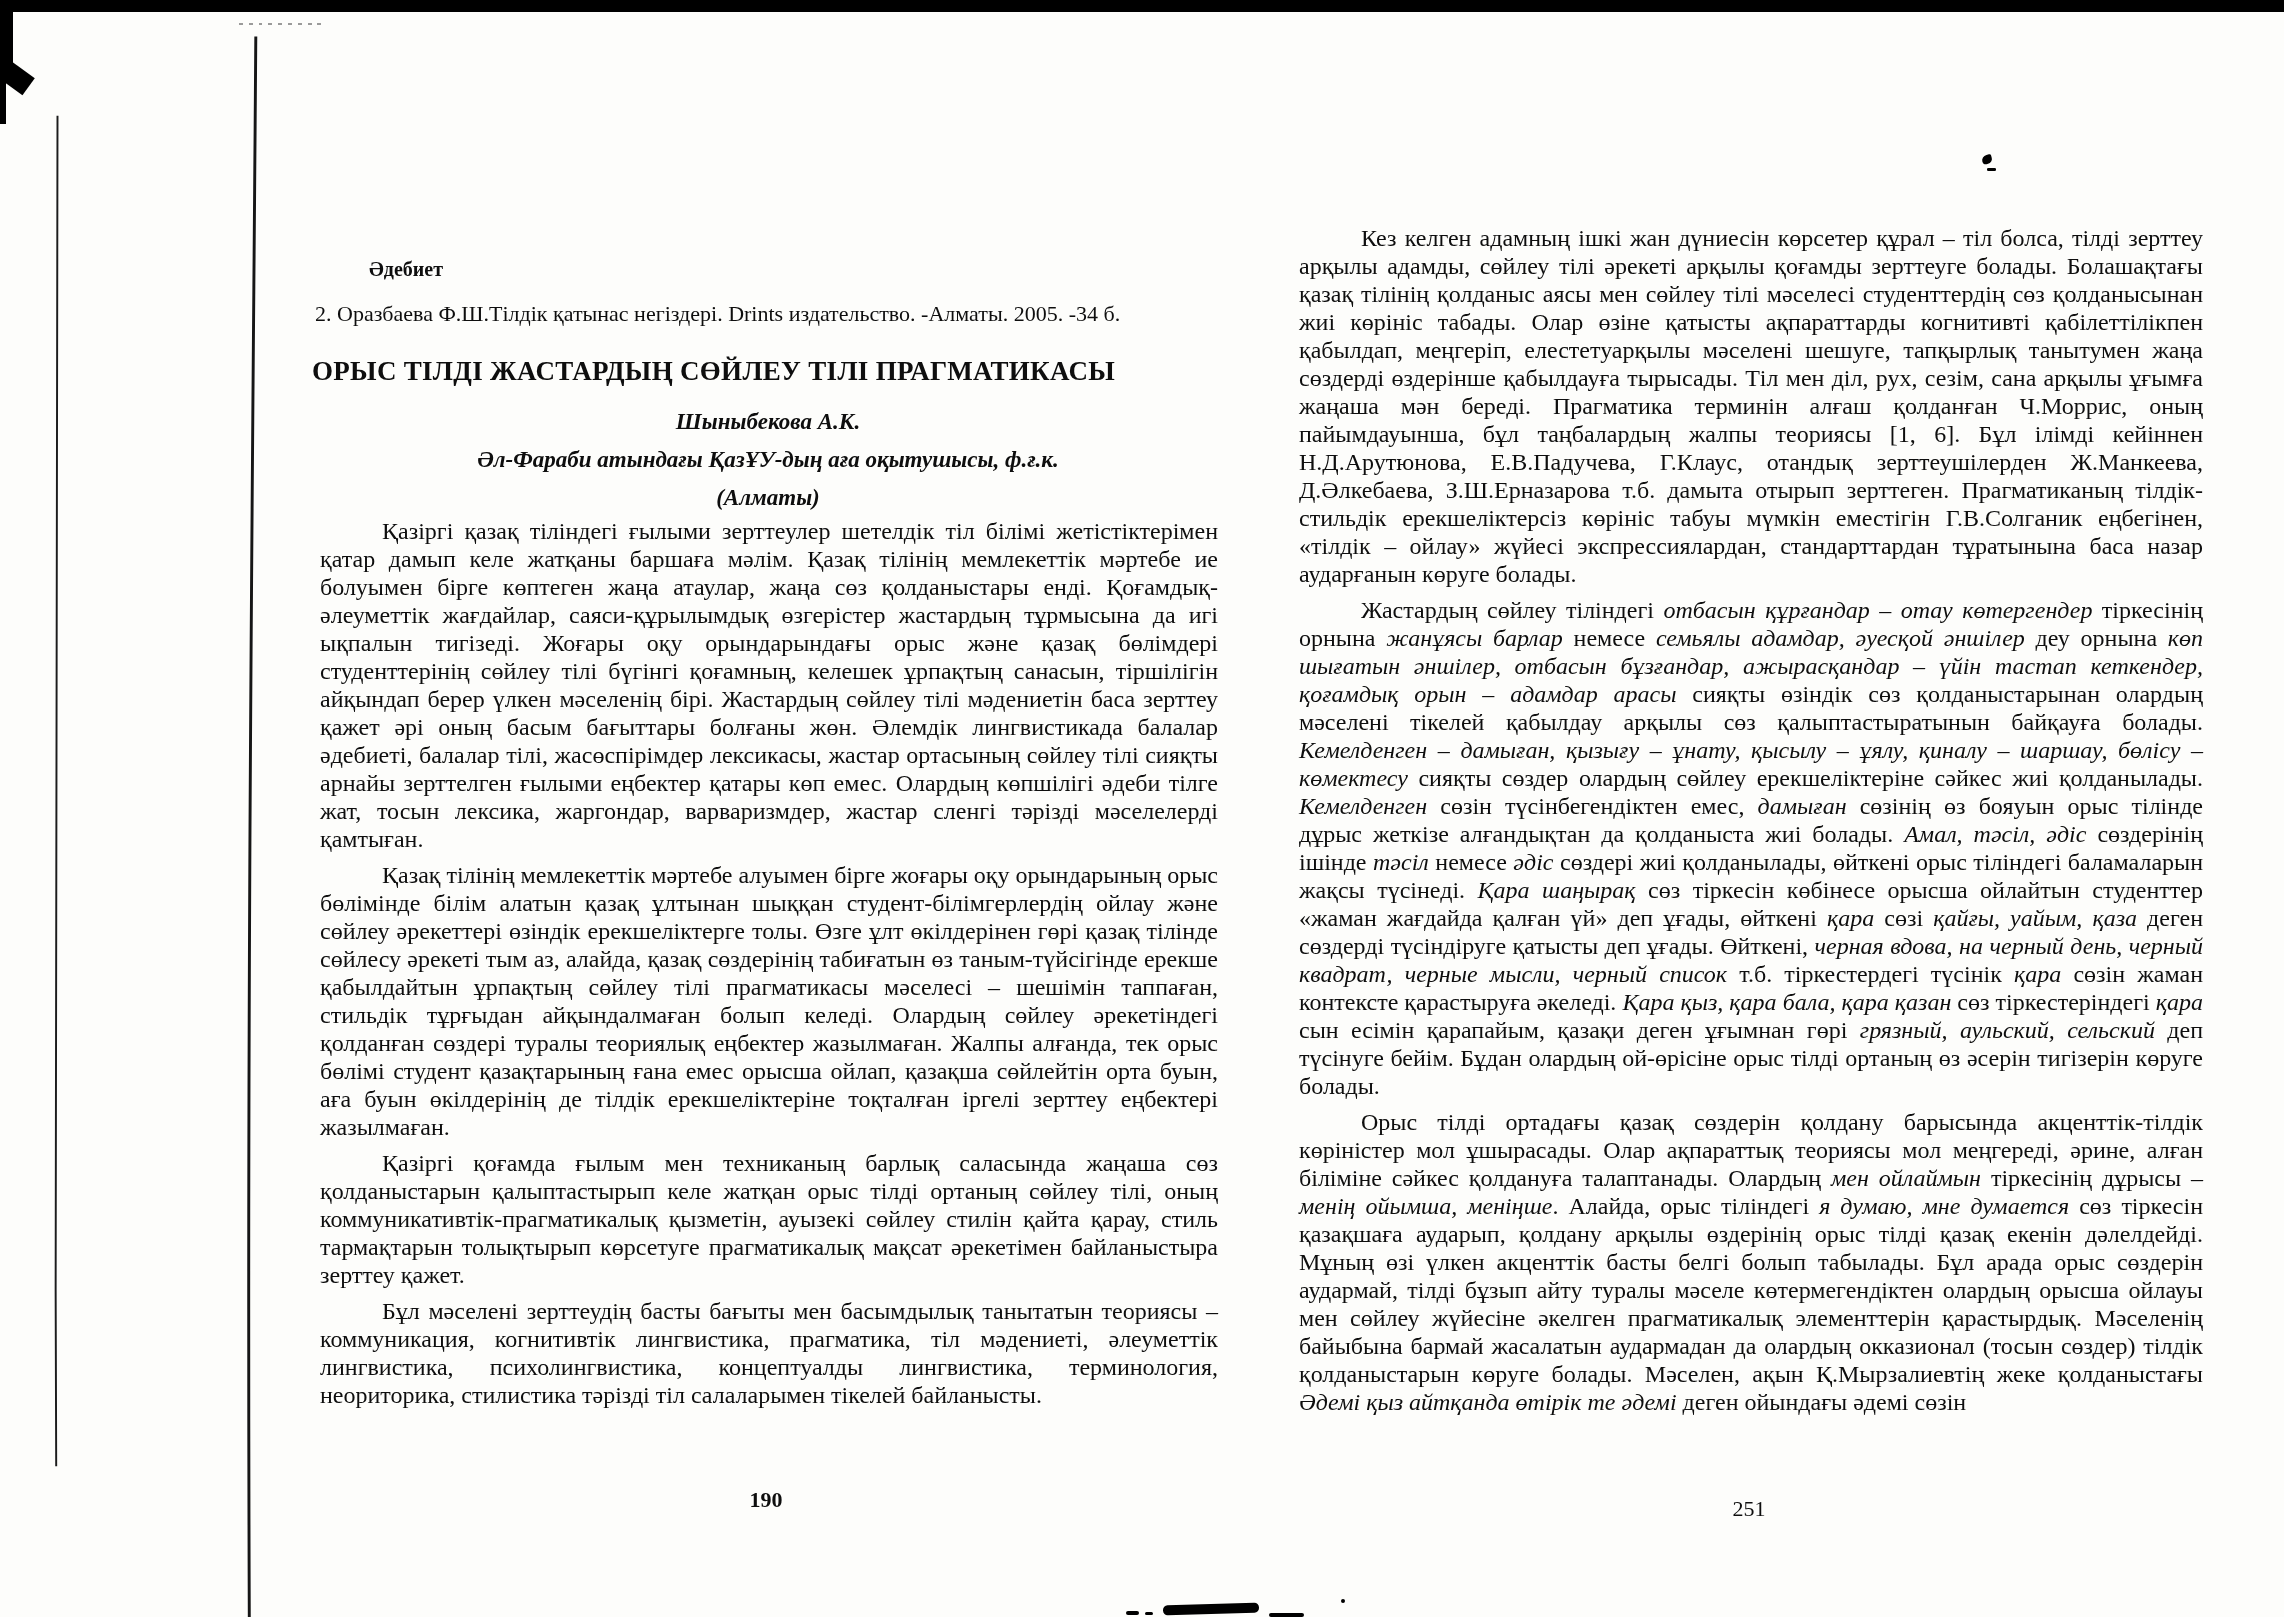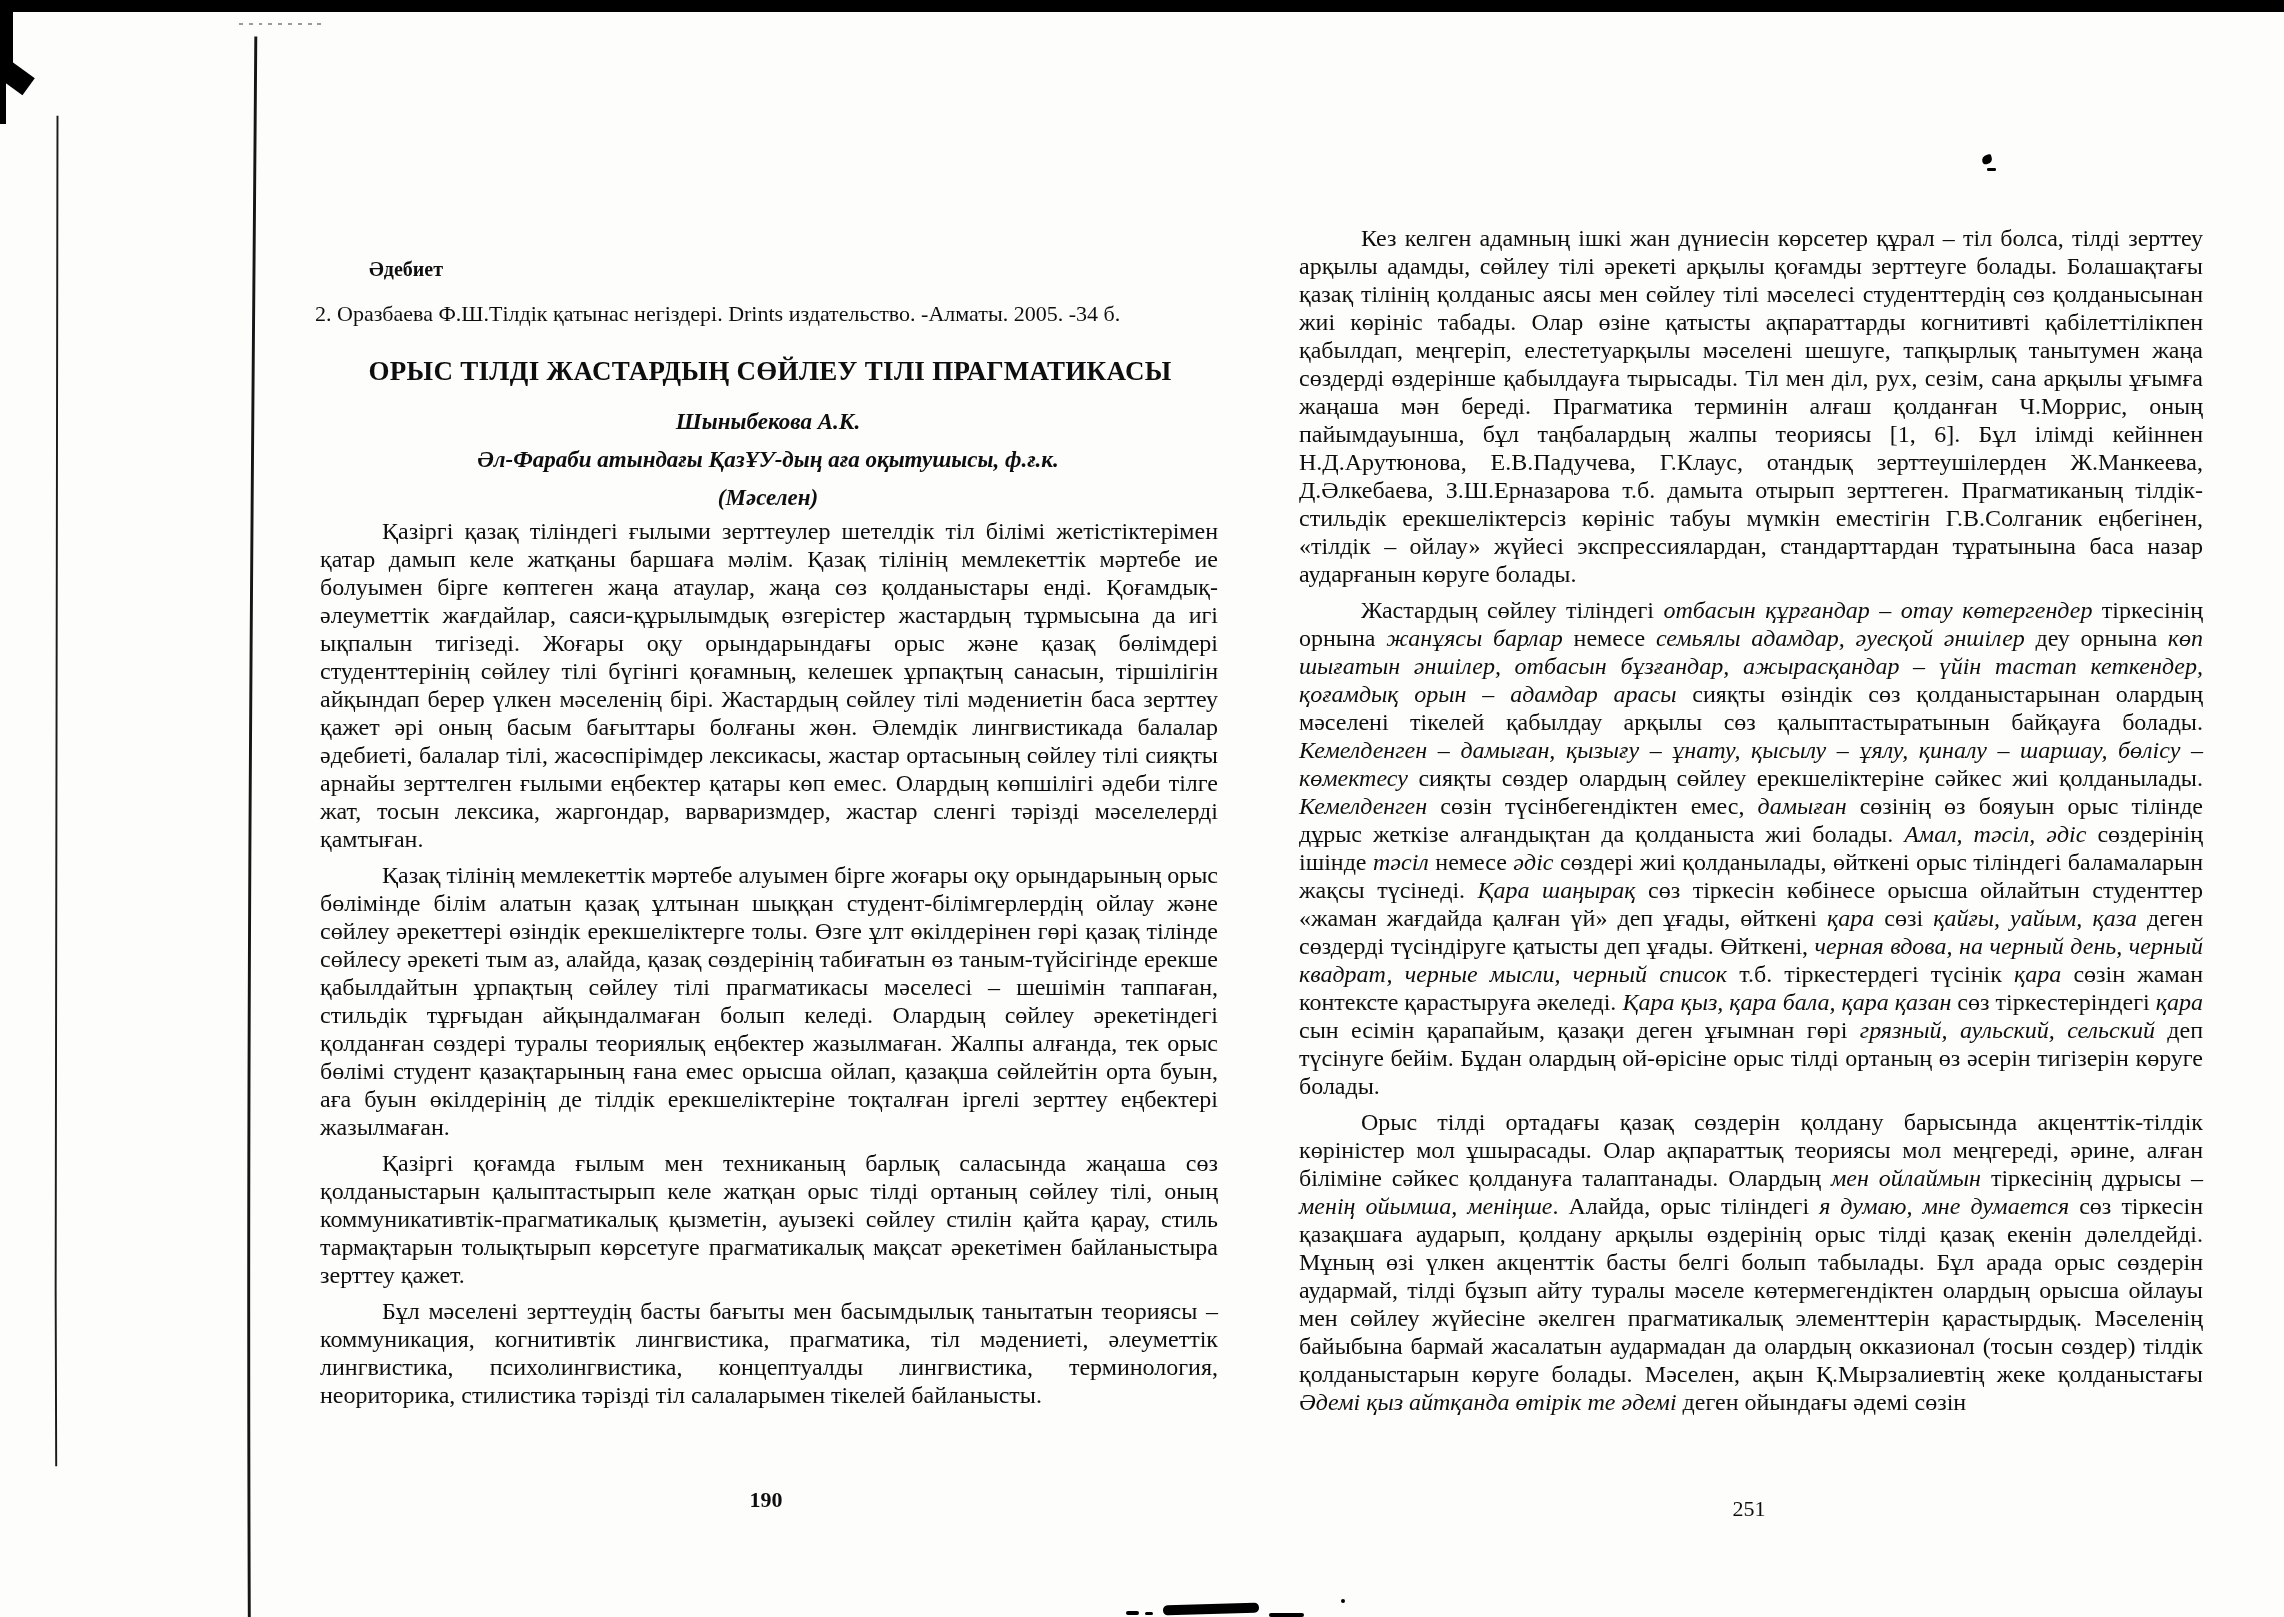--- a/index.html
+++ b/index.html
@@ -19,21 +19,21 @@
     border-radius:60% 20% 55% 45%;transform:rotate(-15deg);}
   .ink-mark2{position:absolute;left:1987px;top:168px;width:8.5px;height:3.3px;background:#000;border-radius:1.3px;}
   .smudge-a{position:absolute;left:1163px;top:1604px;width:96px;height:9.8px;background:#000;border-radius:4.6px;transform:rotate(-1.6deg);}
   .smudge-a2{position:absolute;left:1126px;top:1611px;width:13px;height:3.9px;background:#000;border-radius:2px;}
   .smudge-a3{position:absolute;left:1145px;top:1612px;width:7.8px;height:3.3px;background:#000;border-radius:2px;}
   .smudge-b{position:absolute;left:1269px;top:1613px;width:35px;height:3.9px;background:#000;border-radius:2px;}
   .smudge-dot{position:absolute;left:1341px;top:1599px;width:3.9px;height:3.9px;background:#000;border-radius:50%;}
   
   .lit-heading{position:absolute;left:369px;top:258px;font-size:20px;font-weight:bold;}
   .refs{position:absolute;left:315px;top:298px;width:913px;font-size:22px;line-height:31px;}
-  .article-title{position:absolute;left:312px;top:356px;width:916px;text-align:center;
+  .article-title{position:absolute;left:312px;top:356px;width:916px;
     font-size:27px;font-weight:bold;letter-spacing:0.3px;}
   .author-block{position:absolute;left:312px;top:403px;width:912px;text-align:center;
     font-size:23px;font-weight:bold;font-style:italic;line-height:38px;}
   .body-col{position:absolute;font-size:24px;line-height:28px;text-align:justify;}
   .body-col p{margin:8px;text-indent:62px;}
   #left-body{left:312px;top:509px;width:914px;}
   #right-body{left:1291px;top:216px;width:920px;}
   .pagenum{position:absolute;width:910px;text-align:center;font-size:22px;font-weight:bold;}
   #pagenum-left{left:311px;top:1487px;}
   #pagenum-right{left:1294px;top:1496px;font-weight:normal;}
@@ -62,21 +62,21 @@
 
   <div>
     <div class="lit-heading">Әдебиет</div>
     <div class="refs">
       <div>2. Оразбаева Ф.Ш.Тілдік қатынас негіздері. Drints издательство. -Алматы. 2005. -34 б.</div>
     </div>
     <div class="article-title">ОРЫС ТІЛДІ ЖАСТАРДЫҢ СӨЙЛЕУ ТІЛІ ПРАГМАТИКАСЫ</div>
     <div class="author-block">
       <div>Шыныбекова А.К.</div>
       <div>Әл-Фараби атындағы ҚазҰУ-дың аға оқытушысы, ф.ғ.к.</div>
-      <div>(Мәселен)</div>
+      <div>(Алматы)</div>
     </div>
     <div class="body-col" id="left-body">
       <p><span>Қазіргі қазақ тіліндегі ғылыми зерттеулер шетелдік тіл білімі жетістіктерімен қатар дамып келе жатқаны баршаға мәлім. Қазақ тілінің мемлекеттік мәртебе ие болуымен бірге көптеген жаңа атаулар, жаңа сөз қолданыстары енді. Қоғамдық-әлеуметтік жағдайлар, саяси-құрылымдық өзгерістер жастардың тұрмысына да игі ықпалын тигізеді. Жоғары оқу орындарындағы орыс және қазақ бөлімдері студенттерінің сөйлеу тілі бүгінгі қоғамның, келешек ұрпақтың санасын, тіршілігін айқындап берер үлкен мәселенің бірі. Жастардың сөйлеу тілі мәдениетін баса зерттеу қажет әрі оның басым бағыттары болғаны жөн. Әлемдік лингвистикада балалар әдебиеті, балалар тілі, жасөспірімдер лексикасы, жастар ортасының сөйлеу тілі сияқты арнайы зерттелген ғылыми еңбектер қатары көп емес. Олардың көпшілігі әдеби тілге жат, тосын лексика, жаргондар, варваризмдер, жастар сленгі тәрізді мәселелерді қамтыған.</span></p>
       <p><span>Қазақ тілінің мемлекеттік мәртебе алуымен бірге жоғары оқу орындарының орыс бөлімінде білім алатын қазақ ұлтынан шыққан студент-білімгерлердің ойлау және сөйлеу әрекеттері өзіндік ерекшеліктерге толы. Өзге ұлт өкілдерінен гөрі қазақ тілінде сөйлесу әрекеті тым аз, алайда, қазақ сөздерінің табиғатын өз таным-түйсігінде ерекше қабылдайтын ұрпақтың сөйлеу тілі прагматикасы мәселесі – шешімін таппаған, стильдік тұрғыдан айқындалмаған болып келеді. Олардың сөйлеу әрекетіндегі қолданған сөздері туралы теориялық еңбектер жазылмаған. Жалпы алғанда, тек орыс бөлімі студент қазақтарының ғана емес орысша ойлап, қазақша сөйлейтін орта буын, аға буын өкілдерінің де тілдік ерекшеліктеріне тоқталған іргелі зерттеу еңбектері жазылмаған.</span></p>
       <p><span>Қазіргі қоғамда ғылым мен техниканың барлық саласында жаңаша сөз қолданыстарын қалыптастырып келе жатқан орыс тілді ортаның сөйлеу тілі, оның коммуникативтік-прагматикалық қызметін, ауызекі сөйлеу стилін қайта қарау, стиль тармақтарын толықтырып көрсетуге прагматикалық мақсат әрекетімен байланыстыра зерттеу қажет.</span></p>
       <p><span>Бұл мәселені зерттеудің басты бағыты мен басымдылық танытатын теориясы – коммуникация, когнитивтік лингвистика, прагматика, тіл мәдениеті, әлеуметтік лингвистика, психолингвистика, концептуалды лингвистика, терминология, неориторика, стилистика тәрізді тіл салаларымен тікелей байланысты.</span></p>
     </div>
     <div class="pagenum" id="pagenum-left">190</div>
   </div>
 

